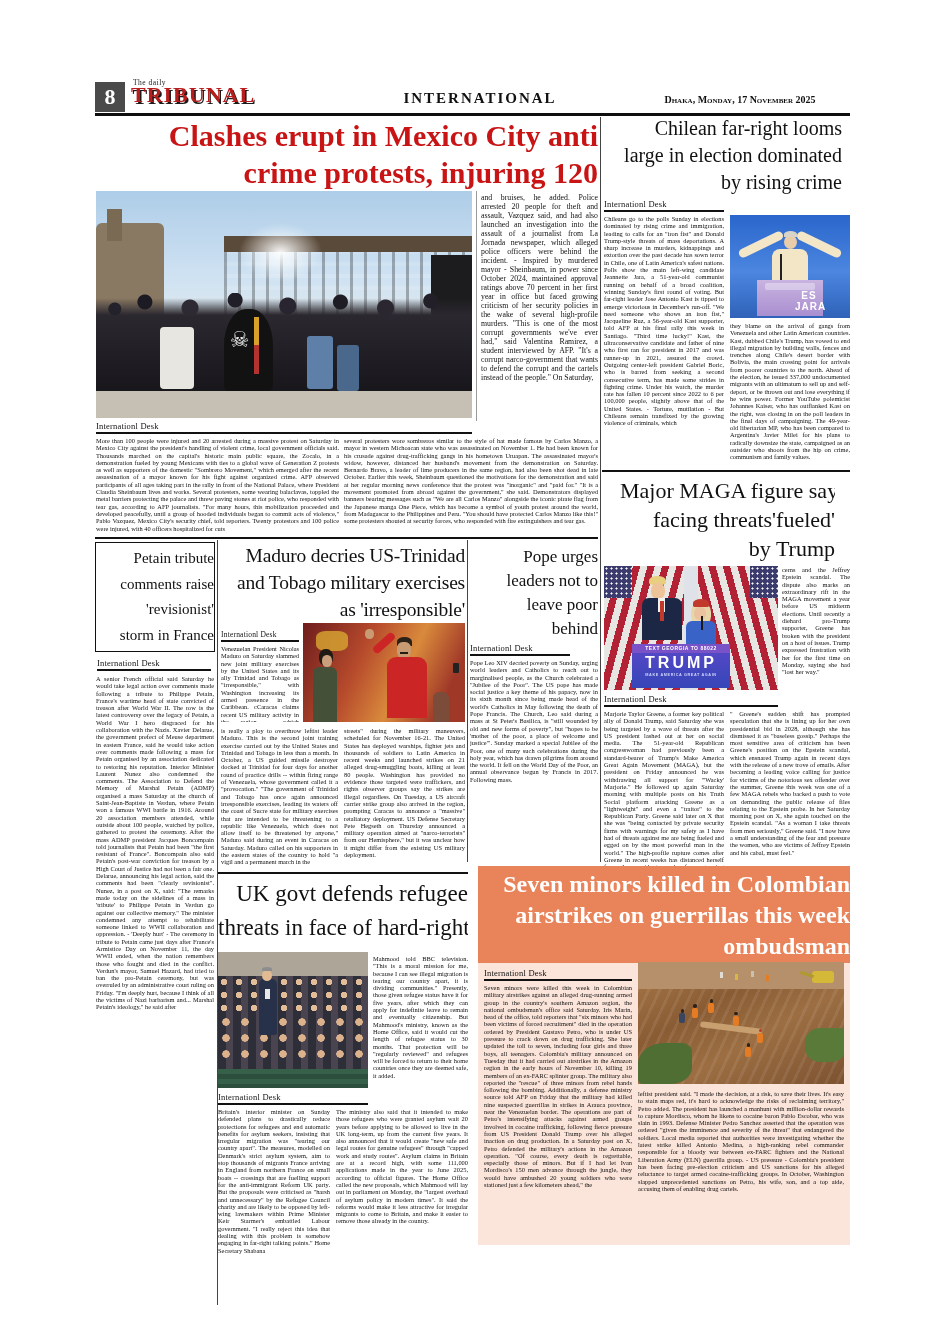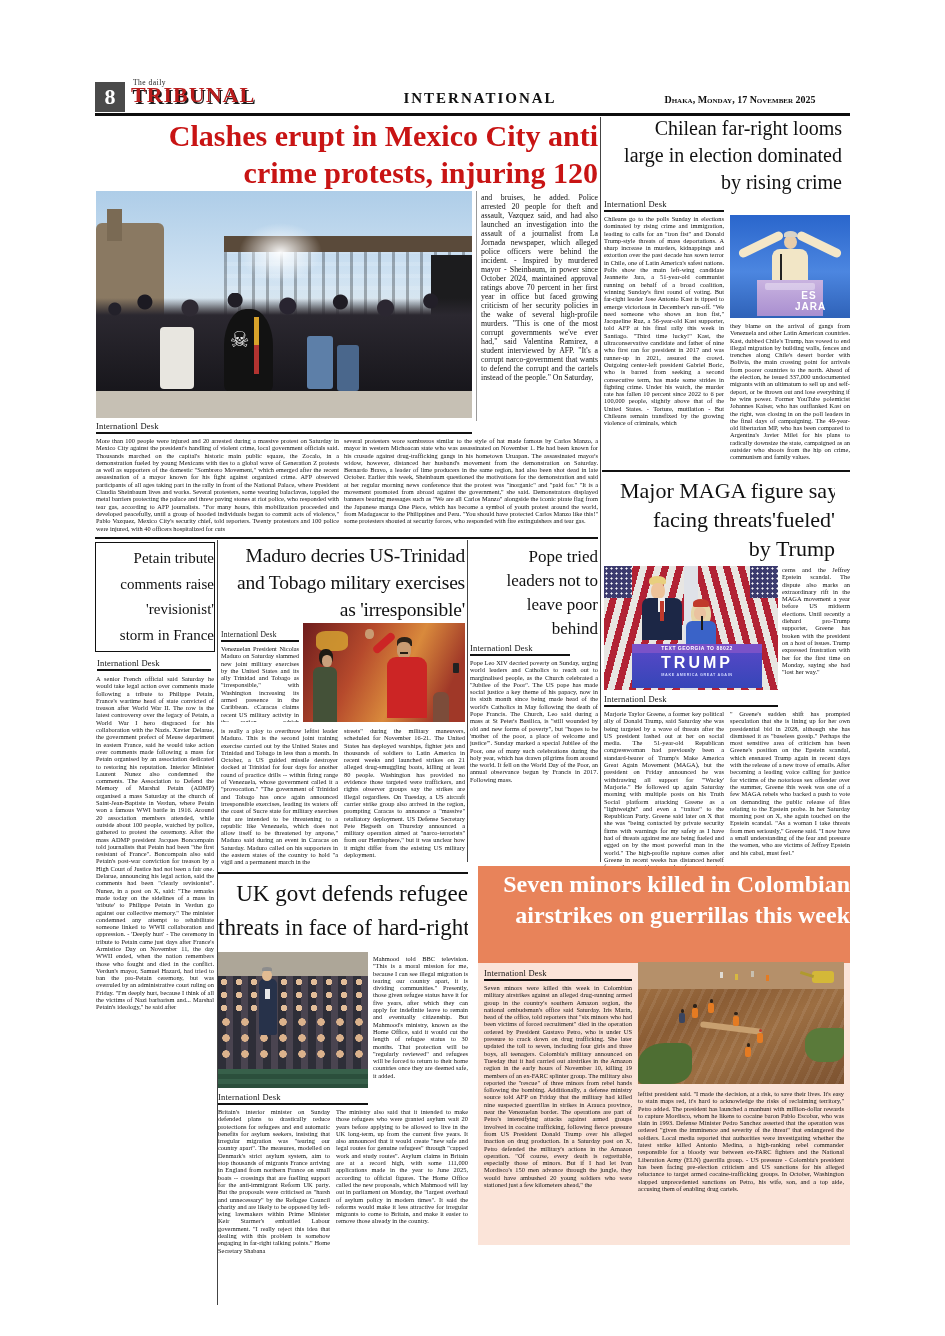--- a/index.html
+++ b/index.html
@@ -106,21 +106,21 @@
     <div class="abs" style="left:27%;top:14%;width:14px;height:16px;background:#eec39a;border-radius:45%;"></div>
     <div class="abs" style="left:22%;top:26%;width:40px;height:42px;background:#1c2746;border-radius:7px 7px 0 0;">
       <div class="abs" style="left:16px;top:0;width:7px;height:14px;background:#f2f2f2;"></div>
       <div class="abs" style="left:18px;top:3px;width:4px;height:20px;background:#c0392b;"></div>
     </div>
     <div class="abs" style="left:50%;top:30%;width:20px;height:22px;background:#e6d6a8;border-radius:40%;"></div>
     <div class="abs" style="left:51%;top:27%;width:16px;height:8px;background:#c0392b;border-radius:50% 50% 20% 20%;"></div>
     <div class="abs" style="left:52%;top:33%;width:12px;height:13px;background:#eac2a0;border-radius:45%;"></div>
     <div class="abs" style="left:47%;top:44%;width:30px;height:26px;background:#3a63c8;border-radius:6px 6px 0 0;"></div>
     <div class="abs" style="left:56%;top:40%;width:1.5px;height:14px;background:#1a1a1a;"></div>
-    <div class="abs" style="left:50%;bottom:2%;width:130px;height:44px;margin-left:-59px;background:linear-gradient(180deg,#5a48c8,#3646b8);text-align:center;font-family:'Liberation Sans',sans-serif;">
+    <div class="abs" style="left:50%;bottom:2%;width:98px;height:44px;margin-left:-59px;background:linear-gradient(180deg,#5a48c8,#3646b8);text-align:center;font-family:'Liberation Sans',sans-serif;">
       <div style="background:#7a52c8;color:#fff;font-size:5px;font-weight:bold;letter-spacing:.5px;padding:1.5px 0;">TEXT GEORGIA TO 88022</div>
       <div style="color:#fff;font-size:16px;font-weight:bold;letter-spacing:3px;line-height:20px;">TRUMP</div>
       <div style="color:#cfd6ff;font-size:3.8px;letter-spacing:.6px;font-weight:bold;">MAKE AMERICA GREAT AGAIN</div>
     </div>
   </div>
   <div class="abs bt" style="left:782px;top:566px;width:68px;height:140px;">cerns and the Jeffrey Epstein scandal. The dispute also marks an extraordinary rift in the MAGA movement a year before US midterm elections. Until recently a diehard pro-Trump supporter, Greene has broken with the president on a host of issues. Trump expressed frustration with her for the first time on Monday, saying she had "lost her way."</div>
   <div class="abs desk" style="left:604px;top:694px;width:170px;">Internationl Desk</div>
   <div class="abs dr" style="left:604px;top:705px;width:174px;"></div>
   <div class="abs bt" style="left:604px;top:710px;width:120px;height:166px;">Marjorie Taylor Greene, a former key political ally of Donald Trump, said Saturday she was being targeted by a wave of threats after the US president lashed out at her on social media. The 51-year-old Republican congresswoman had previously been a standard-bearer of Trump's Make America Great Again Movement (MAGA), but the president on Friday announced he was withdrawing all support for "'Wacky' Marjorie." He followed up again Saturday morning with multiple posts on his Truth Social platform attacking Greene as a "lightweight" and even a "traitor" to the Republican Party. Greene said later on X that she was "being contacted by private security firms with warnings for my safety as I have had of threats against me are being fueled and egged on by the most powerful man in the world." The high-profile rupture comes after Greene in recent weeks has distanced herself from the president, as he faces growing criticism over US cost of living con-</div>
   <div class="abs bt" style="left:730px;top:710px;width:120px;height:166px;">" Greene's sudden shift has prompted speculation that she is lining up for her own presidential bid in 2028, although she has dismissed it as "baseless gossip." Perhaps the most sensitive area of criticism has been Greene's position on the Epstein scandal, which ensnared Trump again in recent days with the release of a new trove of emails. After becoming a leading voice calling for justice for victims of the notorious sex offender over the summer, Greene this week was one of a few MAGA rebels who backed a push to vote on demanding the public release of files relating to the Epstein probe. In her Saturday morning post on X, she again touched on the Epstein scandal. "As a woman I take threats from men seriously," Greene said. "I now have a small understanding of the fear and pressure the women, who are victims of Jeffrey Epstein and his cabal, must feel."</div>
@@ -163,21 +163,21 @@
     <div class="abs" style="left:52%;top:34%;width:40px;height:62%;background:#cc2525;border-radius:9px 9px 0 0;"></div>
     <div class="abs" style="left:42%;top:16%;width:26px;height:8px;background:#cc2525;border-radius:4px;transform:rotate(-42deg);"></div>
     <div class="abs" style="left:38%;top:6%;width:9px;height:10px;background:#c89b72;border-radius:45%;"></div>
     <div class="abs" style="right:4%;top:40%;width:6px;height:10px;background:#222;border-radius:1px;"></div>
     <div class="abs" style="right:10%;bottom:0;width:16px;height:30%;background:#7c4c3a;border-radius:6px 6px 0 0;"></div>
   </div>
   <div class="abs bt" style="left:221px;top:727px;width:117px;height:142px;">is really a ploy to overthrow leftist leader Maduro. This is the second joint training exercise carried out by the United States and Trinidad and Tobago in less than a month. In October, a US guided missile destroyer docked at Trinidad for four days for another round of practice drills -- within firing range of Venezuela, whose government called it a "provocation." "The government of Trinidad and Tobago has once again announced irresponsible exercises, leading its waters off the coast of Sucre state for military exercises that are intended to be threatening to a republic like Venezuela, which does not allow itself to be threatened by anyone," Maduro said during an event in Caracas on Saturday. Maduro called on his supporters in the eastern states of the country to hold "a vigil and a permanent march in the</div>
   <div class="abs bt" style="left:344px;top:727px;width:121px;height:142px;">streets" during the military maneuvers, scheduled for November 16-21. The United States has deployed warships, fighter jets and thousands of soldiers to Latin America in recent weeks and launched strikes on 21 alleged drug-smuggling boats, killing at least 80 people. Washington has provided no evidence those targeted were traffickers, and rights observer groups say the strikes are illegal regardless. On Tuesday, a US aircraft carrier strike group also arrived in the region, prompting Caracas to announce a "massive" retaliatory deployment. US Defense Secretary Pete Hegseth on Thursday announced a military operation aimed at "narco-terrorists" from our Hemisphere," but it was unclear how it might differ from the existing US military deployment.</div>
 
   <div class="abs hl" style="left:470px;top:545px;width:128px;font-size:17px;line-height:24px;">
-    <div>Pope tried</div>
+    <div>Pope urges</div>
     <div>leaders not to</div>
     <div>leave poor</div>
     <div>behind</div>
   </div>
   <div class="abs desk" style="left:470px;top:643px;width:128px;">Internationl Desk</div>
   <div class="abs dr" style="left:470px;top:654px;width:100px;"></div>
   <div class="abs bt" style="left:470px;top:659px;width:128px;height:203px;">Pope Leo XIV decried poverty on Sunday, urging world leaders and Catholics to reach out to marginalised people, as the Church celebrated a "Jubilee of the Poor". The US pope has made social justice a key theme of his papacy, now in its sixth month since being made head of the world's Catholics in May following the death of Pope Francis. The Church, Leo said during a mass at St Peter's Basilica, is "still wounded by old and new forms of poverty", but "hopes to be 'mother of the poor, a place of welcome and justice'". Sunday marked a special Jubilee of the Poor, one of many such celebrations during the holy year, which has drawn pilgrims from around the world. It fell on the World Day of the Poor, an annual observance begun by Francis in 2017. Following mass.</div>
 
   <div class="abs dr" style="left:218px;top:872px;width:250px;"></div>
   <div class="abs hl" style="left:218px;top:877px;width:250px;font-size:23px;line-height:34px;">
@@ -200,20 +200,21 @@
   <div class="abs bt" style="left:373px;top:955px;width:95px;height:133px;">Mahmood told BBC television. "This is a moral mission for me, because I can see illegal migration is tearing our country apart, it is dividing communities." Presently, those given refugee status have it for five years, after which they can apply for indefinite leave to remain and eventually citizenship. But Mahmood's ministry, known as the Home Office, said it would cut the length of refugee status to 30 months. That protection will be "regularly reviewed" and refugees will be forced to return to their home countries once they are deemed safe, it added.</div>
   <div class="abs desk" style="left:218px;top:1092px;width:150px;">Internationl Desk</div>
   <div class="abs dr" style="left:218px;top:1103px;width:150px;"></div>
   <div class="abs bt" style="left:218px;top:1108px;width:112px;height:196px;">Britain's interior minister on Sunday defended plans to drastically reduce protections for refugees and end automatic benefits for asylum seekers, insisting that irregular migration was "tearing our country apart". The measures, modelled on Denmark's strict asylum system, aim to stop thousands of migrants France arriving in England from northern France on small boats -- crossings that are fuelling support for the anti-immigrant Reform UK party. But the proposals were criticised as "harsh and unnecessary" by the Refugee Council charity and are likely to be opposed by left-wing lawmakers within Prime Minister Keir Starmer's embattled Labour government. "I really reject this idea that dealing with this problem is somehow engaging in far-right talking points." Home Secretary Shabana</div>
   <div class="abs bt" style="left:336px;top:1108px;width:132px;height:196px;">The ministry also said that it intended to make those refugees who were granted asylum wait 20 years before applying to be allowed to live in the UK long-term, up from the current five years. It also announced that it would create "new safe and legal routes for genuine refugees" through "capped work and study routes". Asylum claims in Britain are at a record high, with some 111,000 applications made in the year to June 2025, according to official figures. The Home Office called the new proposals, which Mahmood will lay out in parliament on Monday, the "largest overhaul of asylum policy in modern times". It said the reforms would make it less attractive for irregular migrants to come to Britain, and make it easier to remove those already in the country.</div>
 
   <div class="abs" style="left:478px;top:866px;width:372px;height:379px;background:#fbe4d9;"></div>
   <div class="abs hl" style="left:478px;top:866px;width:372px;height:97px;background:#e8835a;color:#fff;font-weight:bold;font-size:24px;line-height:31px;padding-top:3px;box-sizing:border-box;">
     <div style="color:#fff;">Seven minors killed in Colombian</div>
     <div style="color:#fff;">airstrikes on guerrillas this week</div>
+    <div style="color:#fff;">ombudsman</div>
   </div>
   <div class="abs desk" style="left:484px;top:968px;width:150px;">Internationl Desk</div>
   <div class="abs dr" style="left:484px;top:979px;width:148px;"></div>
   <div class="abs bt" style="left:484px;top:984px;width:148px;height:253px;">Seven minors were killed this week in Colombian military airstrikes against an alleged drug-running armed group in the country's southern Amazon region, the national ombudsman's office said Saturday. Iris Marin, head of the office, told reporters that "six minors who had been victims of forced recruitment" died in the operation ordered by President Gustavo Petro, who is under US pressure to crack down on drug trafficking. She later updated the toll to seven, including four girls and three boys, all teenagers. Colombia's military announced on Tuesday that it had carried out airstrikes in the Amazon region in the early hours of November 10, killing 19 members of an ex-FARC splinter group. The military also reported the "rescue" of three minors from rebel hands following the bombing. Additionally, a defense ministry source told AFP on Friday that the military had killed nine suspected guerrillas in strikes in Arauca province, near the Venezuelan border. The operations are part of Petro's intensifying attacks against armed groups involved in cocaine trafficking, following fierce pressure from US President Donald Trump over his alleged inaction on drug production. In a Saturday post on X, Petro defended the military's actions in the Amazon operation. "Of course, every death is regrettable, especially those of minors. But if I had let Ivan Mordisco's 150 men advance through the jungle, they would have ambushed 20 young soldiers who were stationed just a few kilometers ahead," the</div>
 
   <div class="abs photo" style="left:638px;top:962px;width:206px;height:122px;">
     <div class="abs" style="inset:0;background:linear-gradient(150deg,#a87848 0%,#8a5c34 35%,#9c6e42 60%,#7c5230 100%);"></div>
     <div class="abs" style="inset:0;background:repeating-linear-gradient(115deg,rgba(255,255,255,.08) 0 3px,transparent 3px 10px);"></div>
     <div class="abs" style="left:0;top:0;width:100%;height:22%;background:#b5906a;"></div>
     <div class="abs" style="right:5%;top:7%;width:22px;height:12px;background:#d4b838;border-radius:3px;">

